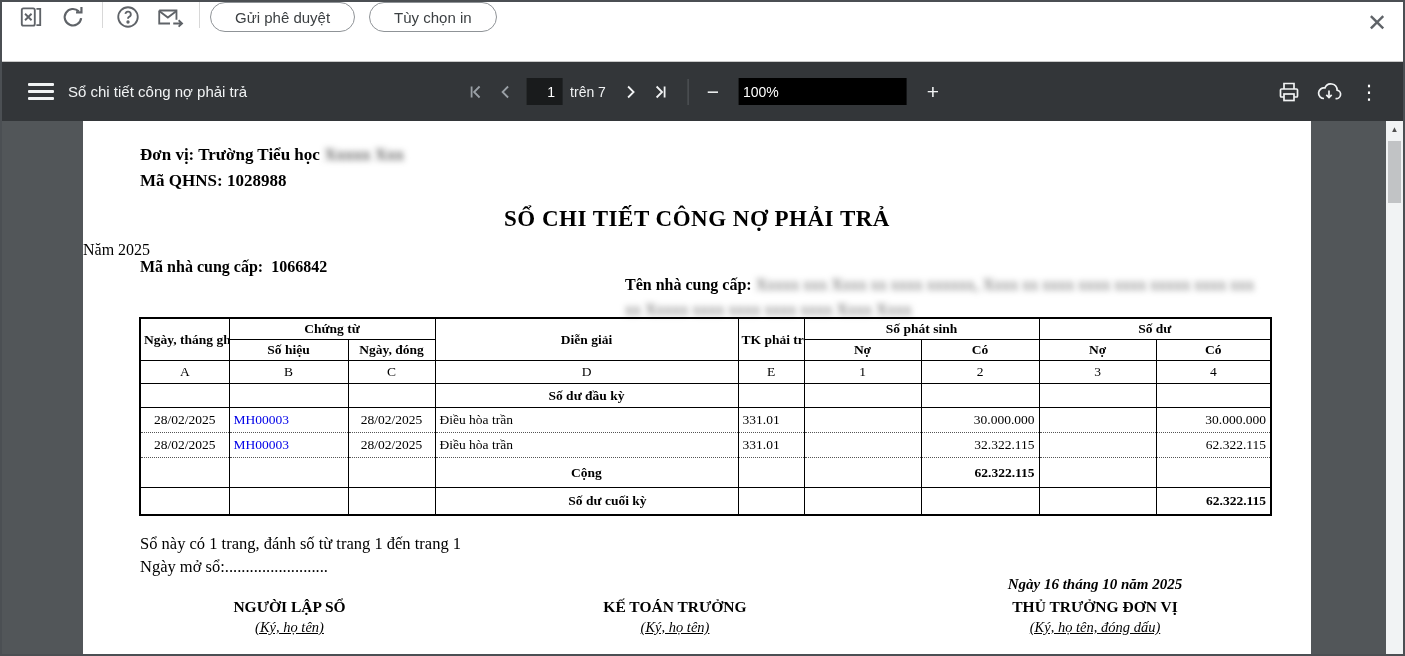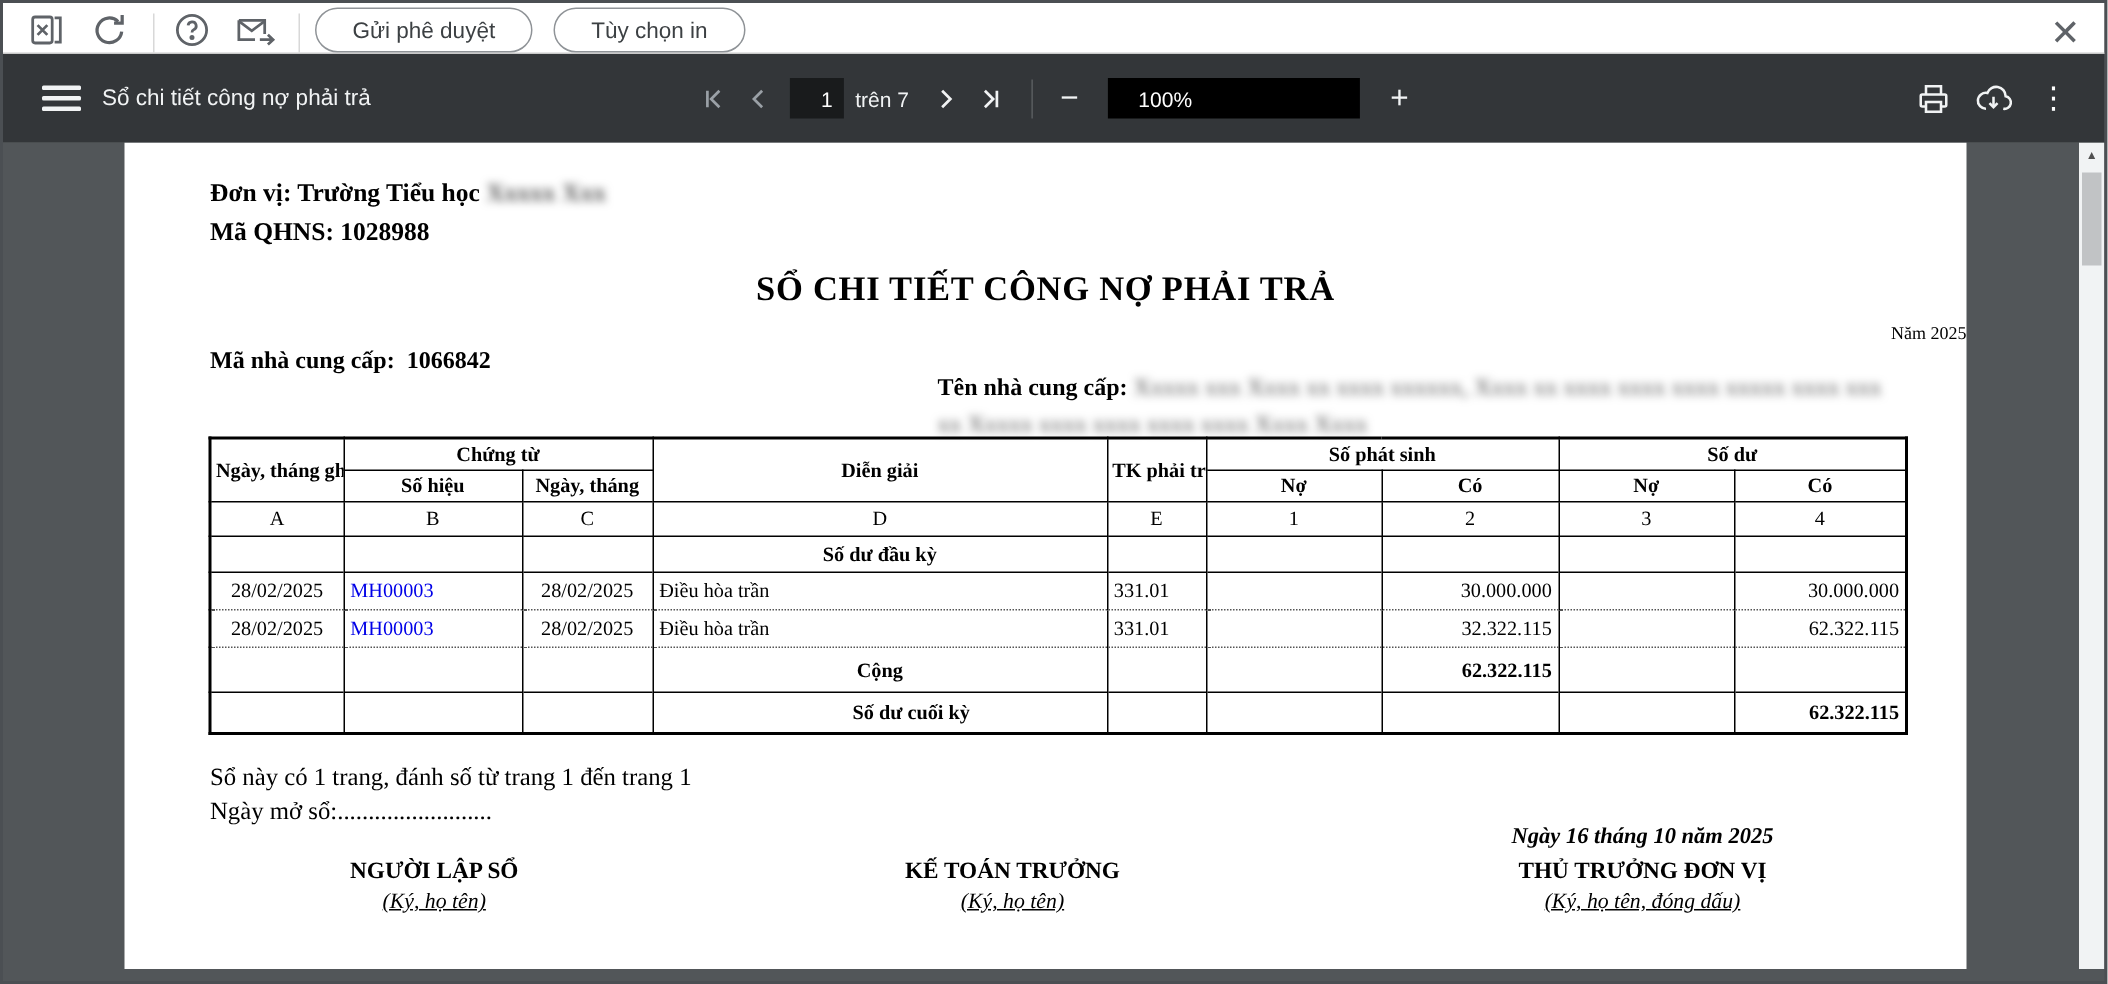--- a/index.html
+++ b/index.html
@@ -1,57 +1,57 @@
 <!DOCTYPE html>
 <html><head>
 <meta charset="utf-8">
 <style>
   * { margin:0; padding:0; box-sizing:border-box; }
   html,body { width:1405px; height:656px; overflow:hidden; }
   body { font-family:"Liberation Sans", sans-serif; }
   .window { position:relative; width:1405px; height:656px; border:2px solid #4b4f53; background:#525659; overflow:hidden; }
 
   
-  .top-toolbar { height:34px; background:#fff; border-bottom:1px solid #c9c9c9; display:flex; align-items:flex-end; padding:0 14px; position:relative; }
+  .top-toolbar { height:60px; background:#fff; border-bottom:1px solid #c9c9c9; display:flex; align-items:flex-start; padding:0 14px; position:relative; }
   .tb-icon { width:30px; height:30px; display:flex; align-items:center; justify-content:center; margin-right:12px; cursor:pointer; color:#5f6368; }
   .tb-icon svg { display:block; }
   .tb-divider { width:1px; height:26px; background:#d8d8d8; margin:0 10px 0 2px; }
   .pill-btn { height:30px; border:1px solid #8f9397; border-radius:16px; background:#fff; color:#3c4043; font-size:15px; font-family:"Liberation Sans",sans-serif; padding:0 24px; margin-right:14px; display:flex; align-items:center; cursor:pointer; white-space:nowrap; }
   .close-x { position:absolute; right:16px; top:4px; font-size:24px; color:#5f6368; cursor:pointer; line-height:34px; }
 
   
   .pdf-toolbar { height:59px; background:#333639; color:#f1f3f4; display:flex; align-items:center; position:relative; padding:0 16px; }
   .hamburger { width:26px; cursor:pointer; margin:0 14px 0 10px; }
   .hamburger div { height:3px; background:#f1f3f4; margin:4px 0; border-radius:1px; }
   .pdf-title { font-size:15px; color:#f1f3f4; }
   .nav-cluster { position:absolute; left:50%; transform:translateX(-50%); display:flex; align-items:center; }
   .nav-btn { width:30px; height:30px; display:flex; align-items:center; justify-content:center; cursor:pointer; }
   .nav-btn svg { display:block; }
   .page-input { width:36px; height:27px; background:#191b1c; border:none; color:#fff; text-align:right; font-size:14px; padding-right:7px; margin:0 8px 0 6px; font-family:"Liberation Sans",sans-serif; }
   .page-total { font-size:14px; color:#f1f3f4; margin-right:10px; white-space:nowrap; }
   .toolbar-sep { width:1px; height:26px; background:#5a5d60; margin:0 12px; }
-  .zoom-box { width:168px; height:27px; background:#000; color:#fff; font-size:14px; display:flex; align-items:center; padding-left:20px; margin:0 14px; cursor:text; }
+  .zoom-box { width:168px; height:27px; background:#000; color:#fff; font-size:14px; display:flex; align-items:center; padding-left:4px; margin:0 14px; cursor:text; }
   .minus-plus { font-size:21px; color:#f1f3f4; cursor:pointer; width:24px; text-align:center; }
   .pdf-actions { position:absolute; right:14px; display:flex; align-items:center; }
   .pdf-actions .act { width:40px; height:40px; display:flex; align-items:center; justify-content:center; cursor:pointer; }
   .dots { font-size:20px; color:#fff; letter-spacing:0; line-height:14px; }
 
   
   .viewer { position:relative; height:551px; background:#525659; overflow:hidden; }
   .scrollbar { position:absolute; right:0; top:0; bottom:0; width:17px; background:#f1f3f4; z-index:5; }
   .scroll-up { height:16px; display:flex; align-items:center; justify-content:center; font-size:8px; color:#505050; cursor:pointer; }
   .scroll-thumb { position:absolute; top:20px; left:2px; width:13px; height:62px; background:#c1c3c5; cursor:pointer; }
 
   
   .page { position:absolute; left:81px; top:0; width:1228px; height:600px; background:#fff; font-family:"Liberation Serif","DejaVu Serif",serif; color:#000; }
   .abs { position:absolute; }
   .b { font-weight:bold; }
   .redacted { filter:blur(3px); color:#555; user-select:none; }
   .doc-title { width:100%; text-align:center; font-size:23px; font-weight:bold; letter-spacing:0.5px; }
-  .doc-sub { width:100%; text-align:right; font-size:12px; }
+  .doc-sub { width:100%; text-align:left; font-size:16px; }
 
   
   table.ledger { border-collapse:collapse; table-layout:fixed; width:1131px; font-size:13.5px; font-family:"Liberation Serif","DejaVu Serif",serif; }
   table.ledger { border:2px solid #000; }
   .ledger th, .ledger td { border-left:1px solid #000; border-right:1px solid #000; padding:1px 4px; overflow:hidden; white-space:nowrap; }
   .ledger thead th { border:1px solid #000; font-weight:bold; text-align:center; padding:2px 3px; }
   .pre { white-space:pre-line; }
   .letters td { text-align:center; border-top:1px solid #000; border-bottom:1px solid #000; height:23px; }
   tr.opening td { height:24px; font-weight:bold; text-align:center; }
   tr.datarow td { height:25px; }
@@ -210,21 +210,21 @@
 ghi sổ</th>
             <th colspan="2">Chứng từ</th>
             <th rowspan="2">Diễn giải</th>
             <th rowspan="2" class="pre">TK phải
 trả</th>
             <th colspan="2">Số phát sinh</th>
             <th colspan="2">Số dư</th>
           </tr>
           <tr>
             <th>Số hiệu</th>
-            <th>Ngày, tháng</th>
+            <th>Ngày, đóng</th>
             <th>Nợ</th>
             <th>Có</th>
             <th>Nợ</th>
             <th>Có</th>
           </tr>
         </thead>
         <tbody>
           <tr class="letters">
             <td>A</td>
             <td>B</td>

